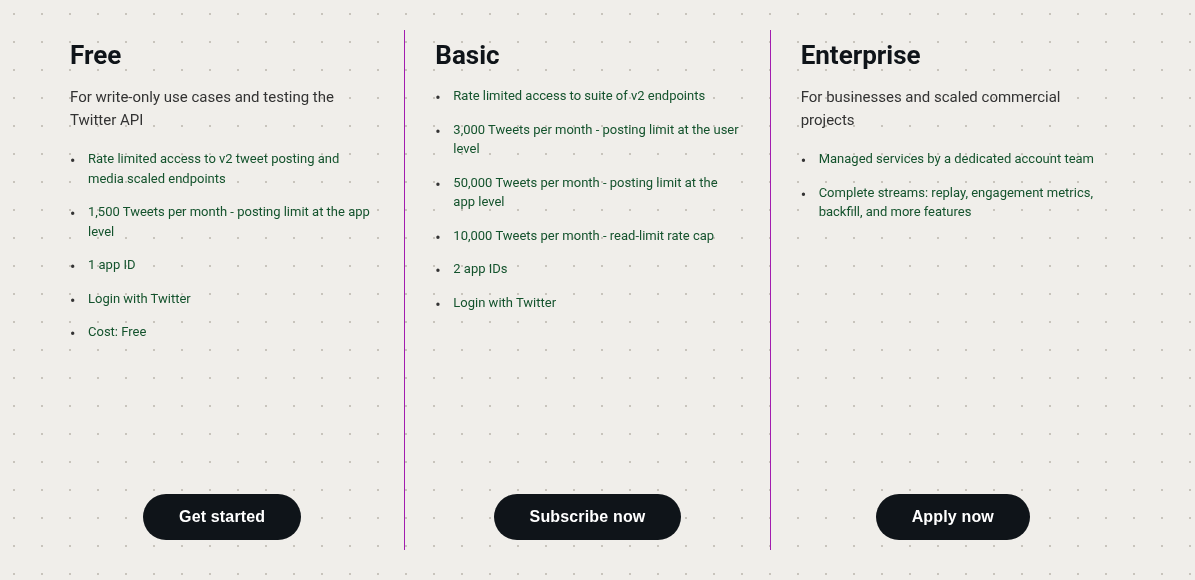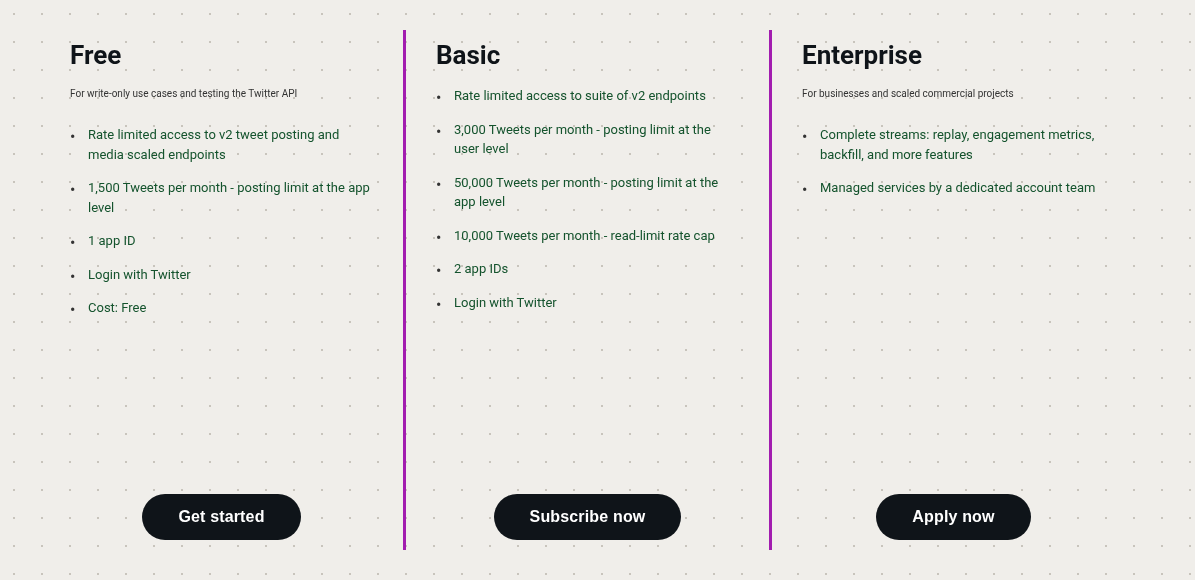--- a/index.html
+++ b/index.html
@@ -27,35 +27,35 @@
     }
 
     .pricing-column {
       flex: 1;
       padding: 10px 30px 10px 10px;
       display: flex;
       flex-direction: column;
     }
 
     .pricing-column:not(:last-child) {
-      border-right: 3px solid #a21caf;
+      border-right: 1px solid #a21caf;
       margin-right: 20px;
     }
 
     .plan-title {
       font-size: 26px;
       font-weight: 700;
       color: #0f1419;
       margin-bottom: 16px;
     }
 
     .plan-description {
-      font-size: 10px;
+      font-size: 15px;
       color: #333;
-      margin-bottom: 24px;
+      margin-bottom: 18px;
       line-height: 1.5;
     }
 
     .features-list {
       list-style: none;
       padding: 0;
       margin: 0;
       flex: 1;
     }
 
@@ -125,20 +125,20 @@
     </ul>
     <div class="button-area">
       <button class="btn">Subscribe now</button>
     </div>
   </div>
 
   <div class="pricing-column">
     <h2 class="plan-title">Enterprise</h2>
     <p class="plan-description">For businesses and scaled commercial projects</p>
     <ul class="features-list">
+      <li>Managed services by a dedicated account team</li>
       <li>Complete streams: replay, engagement metrics, backfill, and more features</li>
-      <li>Managed services by a dedicated account team</li>
     </ul>
     <div class="button-area">
       <button class="btn">Apply now</button>
     </div>
   </div>
 </div>
 
 </body></html>

